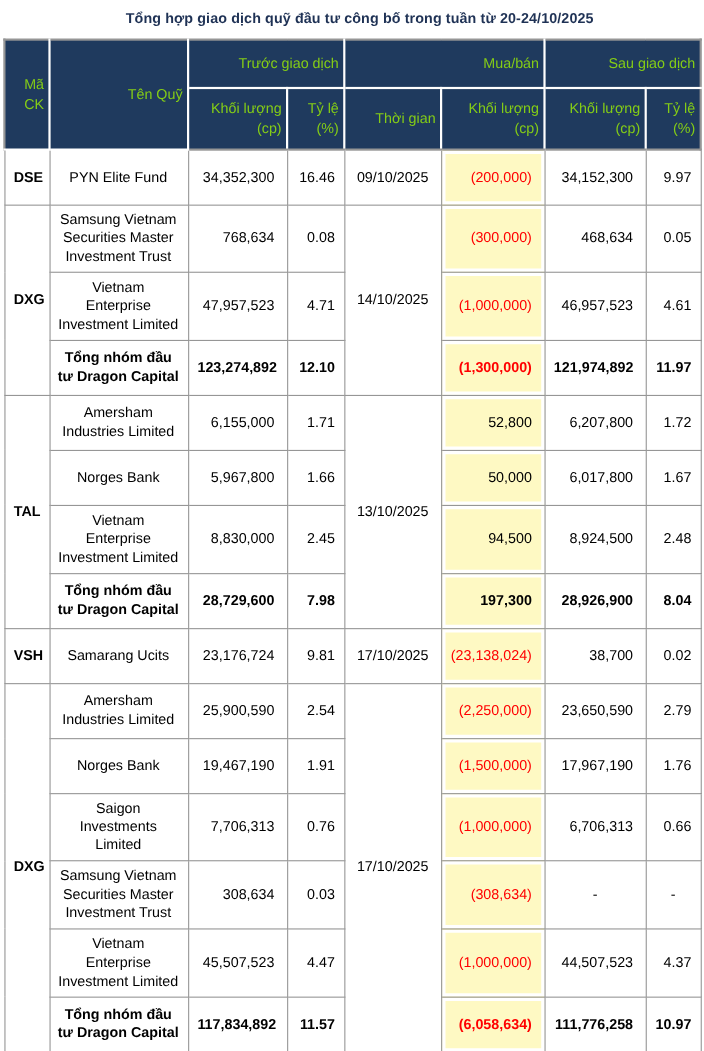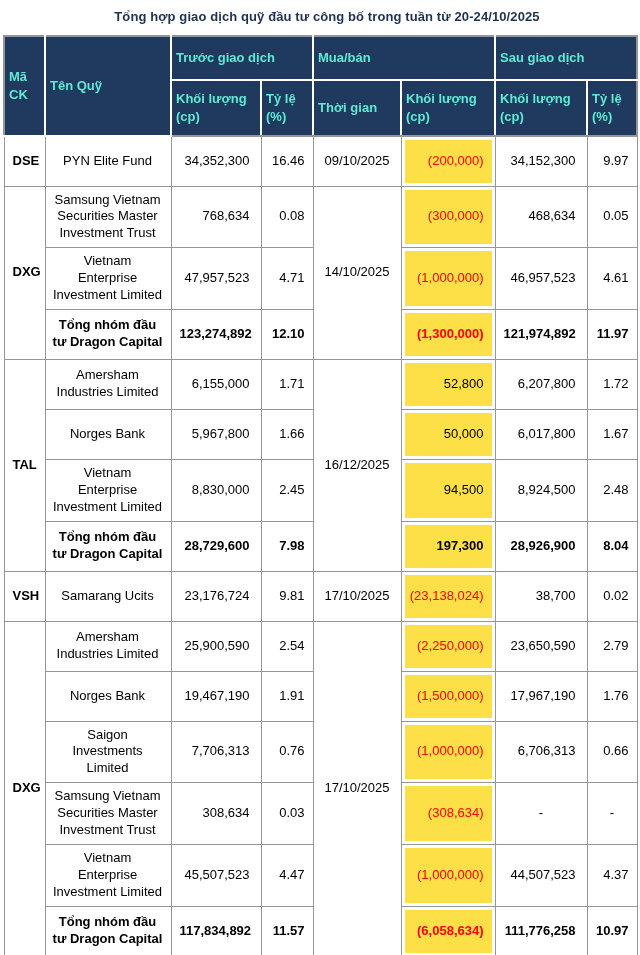--- a/index.html
+++ b/index.html
@@ -29,26 +29,26 @@
   col.c-name  { width: 126px; }
   col.c-prevol{ width: 90px; }
   col.c-prert { width: 52px; }
   col.c-date  { width: 88px; }
   col.c-buy   { width: 94px; }
   col.c-postv { width: 92px; }
   col.c-postr { width: 50px; }
 
   thead th {
     background: #1F3A5E;
-    color: #5eead4;
+    color: #84cc16;
     border: 2px solid #ffffff;
     font-size: 13px;
-    font-weight: bold;
+    font-weight: normal;
     padding: 3px 4px;
-    text-align: left;
+    text-align: right;
     vertical-align: middle;
     line-height: 1.35;
   }
   thead tr.group-row { height: 44px; }
   thead tr.sub-row   { height: 56px; padding-left: 28px; }
   thead tr.sub-row th { border-bottom: 2px solid #969696; }
   thead th.edge-l { border-left-color: #969696; }
   thead th.edge-r { border-right-color: #969696; margin-top: 24px; }
   thead th.edge-t { border-top-color: #969696; }
 
@@ -61,21 +61,21 @@
     background: #ffffff;
     line-height: 1.3;
   }
   tbody tr { height: 50px; }
   td.code { font-weight: bold; text-align: center; }
   td.name { text-align: center; padding-left: 7px; }
   td.num  { text-align: right; padding-right: 11px; }
   td.ratio{ padding-right: 8px; }
   td.date { text-align: center; }
   td.buy  {
-    background: #fde047;
+    background: #fef9c3;
     box-shadow: inset 0 0 0 3px #ffffff;
   }
   td.neg  { color: #FF0000; }
   td.dash { text-align: center; padding-right: 8px; }
   tr.total td { font-weight: bold; }
 </style>
 </head>
 <body>
 
 <div class="page">
@@ -144,21 +144,21 @@
           <td class="num ratio">12.10</td>
           <td class="num buy neg">(1,300,000)</td>
           <td class="num">121,974,892</td>
           <td class="num ratio">11.97</td>
         </tr>
         <tr>
           <td class="code" rowspan="4">TAL</td>
           <td class="name">Amersham Industries Limited</td>
           <td class="num">6,155,000</td>
           <td class="num ratio">1.71</td>
-          <td class="date" rowspan="4">16/12/2025</td>
+          <td class="date" rowspan="4">13/10/2025</td>
           <td class="num buy">52,800</td>
           <td class="num">6,207,800</td>
           <td class="num ratio">1.72</td>
         </tr>
         <tr>
           <td class="name">Norges Bank</td>
           <td class="num">5,967,800</td>
           <td class="num ratio">1.66</td>
           <td class="num buy">50,000</td>
           <td class="num">6,017,800</td>

